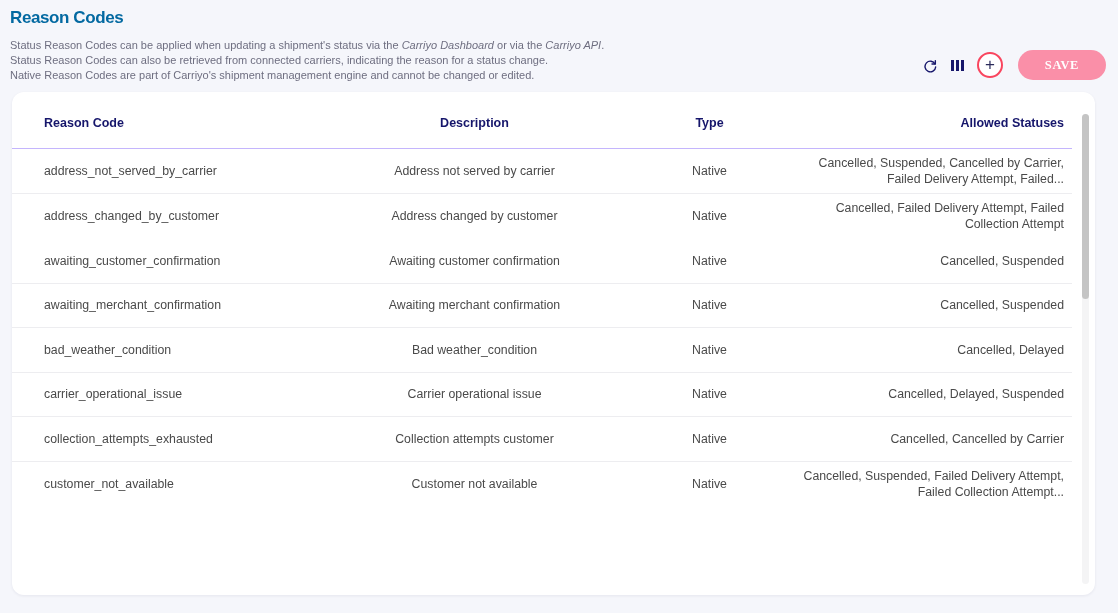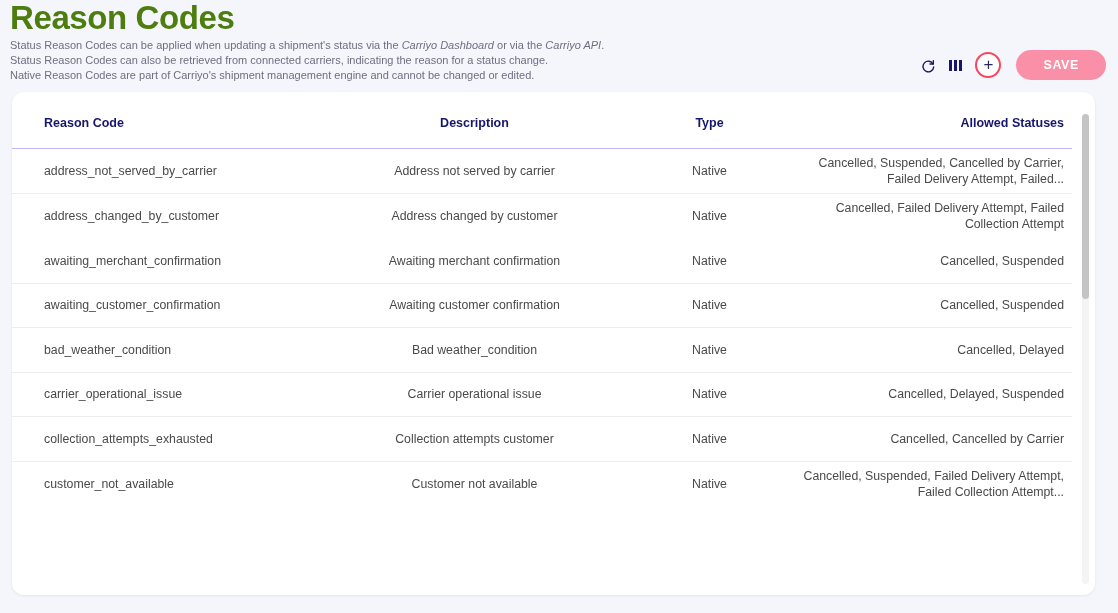--- a/index.html
+++ b/index.html
@@ -18,23 +18,23 @@
   }
 
   
   .page-header {
     position: relative;
     padding: 2px 0 0 10px;
     height: 86px;
   }
 
   .page-title {
-    font-size: 33px;
+    font-size: 17px;
     font-weight: bold;
-    color: #4d7c0f;
+    color: #0369a1;
     letter-spacing: -0.4px;
     line-height: 32px;
   }
 
   .subtitle-block {
     margin-top: 4px;
     font-size: 11px;
     line-height: 15px;
     color: #6e6e80;
   }
@@ -98,21 +98,21 @@
     background: #fa8fa8;
     color: #ffffff;
     border: none;
     border-radius: 18px;
     height: 30px;
     padding: 0 27px;
     font-size: 12.5px;
     font-weight: bold;
     letter-spacing: 0.6px;
     cursor: pointer;
-    font-family: Liberation Sans, sans-serif;
+    font-family: Liberation Serif, serif;
   }
 
   
   .card {
     position: absolute;
     top: 92px;
     left: 12px;
     width: 1083px;
     height: 503px;
     background: #ffffff;
@@ -236,28 +236,28 @@
             <td class="col-type">Native</td>
             <td class="col-status">Cancelled, Suspended, Cancelled by Carrier, Failed Delivery Attempt, Failed...</td>
           </tr>
           <tr class="tall">
             <td class="col-code">address_changed_by_customer</td>
             <td class="col-desc">Address changed by customer</td>
             <td class="col-type">Native</td>
             <td class="col-status">Cancelled, Failed Delivery Attempt, Failed Collection Attempt</td>
           </tr>
           <tr class="divider">
+            <td class="col-code">awaiting_customer_confirmation</td>
+            <td class="col-desc">Awaiting customer confirmation</td>
+            <td class="col-type">Native</td>
+            <td class="col-status">Cancelled, Suspended</td>
+          </tr>
+          <tr class="divider">
             <td class="col-code">awaiting_merchant_confirmation</td>
             <td class="col-desc">Awaiting merchant confirmation</td>
-            <td class="col-type">Native</td>
-            <td class="col-status">Cancelled, Suspended</td>
-          </tr>
-          <tr class="divider">
-            <td class="col-code">awaiting_customer_confirmation</td>
-            <td class="col-desc">Awaiting customer confirmation</td>
             <td class="col-type">Native</td>
             <td class="col-status">Cancelled, Suspended</td>
           </tr>
           <tr class="divider">
             <td class="col-code">bad_weather_condition</td>
             <td class="col-desc">Bad weather_condition</td>
             <td class="col-type">Native</td>
             <td class="col-status">Cancelled, Delayed</td>
           </tr>
           <tr class="divider">

